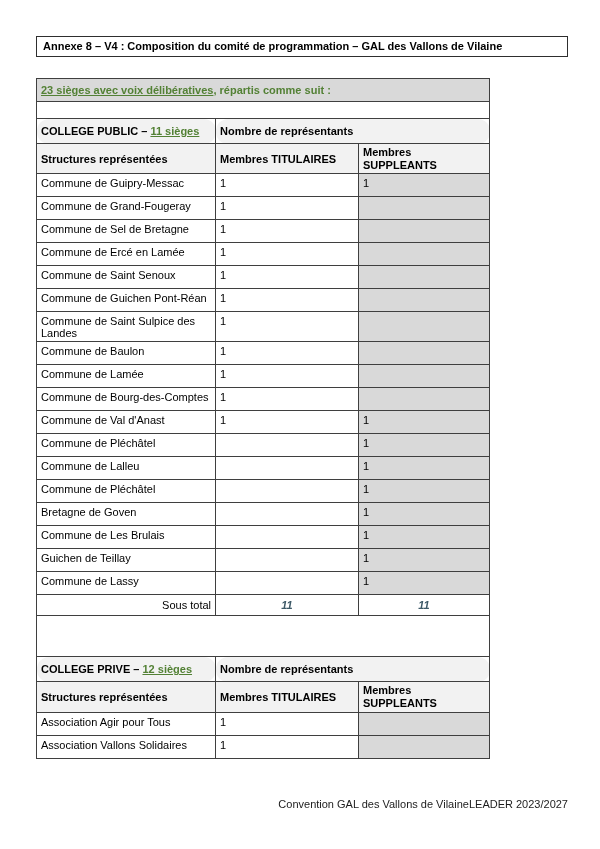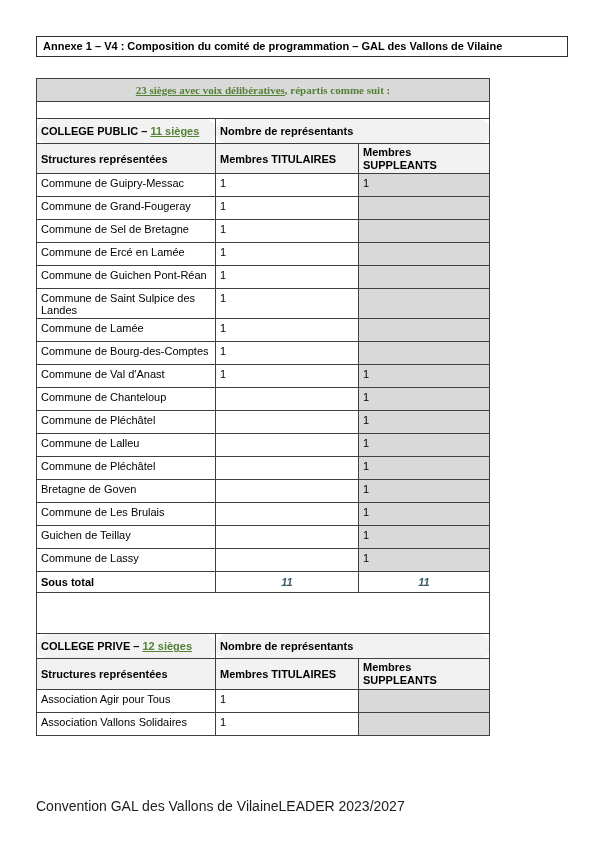--- a/index.html
+++ b/index.html
@@ -32,27 +32,25 @@
   .doc-table td {
     border: 1px solid var(--border, #3f3f3f);
     font-size: 11px;
     padding: 2px 4px;
     vertical-align: middle;
     overflow: hidden;
   }
 
   .title-cell {
     background: var(--title-bg, #d9d9d9);
-    text-align: center;
     height: 18px;
     font-size: 14px;
     font-weight: bold;
     color: var(--green, #538135);
     white-space: nowrap;
-    font-family: Liberation Serif, serif;
   }
   .title-underline { text-decoration: underline; }
 
   .spacer-small td { height: 12px; background: #fff; }
   .spacer-section td { height: 36px; background: #fff; }
 
   .college-row td {
     background: var(--header-bg, #f2f2f2);
     font-weight: bold;
     height: 20px;
@@ -68,42 +66,42 @@
     background: var(--header-bg, #f2f2f2);
     font-weight: bold;
     height: 22px;
   }
   .pre-line { white-space: pre-line; line-height: 1.15; }
 
   .data-row td { height: 17px; vertical-align: top; padding-top: 3px; }
   .sup-cell { background: var(--shaded-bg, #d9d9d9); }
 
   .subtotal-row td { height: 16px; background: #fff; }
-  .subtotal-label { font-weight: bold; }
+  .subtotal-label { text-align: right; font-weight: normal; }
   .subtotal-val {
     text-align: center;
     font-weight: bold;
     font-style: italic;
     color: var(--subtotal, #3e5a68);
   }
 
   .page-footer {
     position: absolute;
     left: 36px; top: 798px;
     width: 532px;
     display: flex;
-    justify-content: flex-start;
-    font-size: 14px;
+    justify-content: flex-end;
+    font-size: 11px;
     color: #1c1c1c;
   }
 </style>
 </head>
 <body style="--green: #538135; --subtotal: #3e5a68; --header-bg: #f2f2f2; --shaded-bg: #d9d9d9; --title-bg: #d9d9d9; --border: #3f3f3f;">
 
-<div class="annexe-box">Annexe 1 – V4 : Composition du comité de programmation – GAL des Vallons de Vilaine</div>
+<div class="annexe-box">Annexe 8 – V4 : Composition du comité de programmation – GAL des Vallons de Vilaine</div>
 
 <table class="doc-table">
   <colgroup>
     <col style="width:179px">
     <col style="width:143px">
     <col style="width:131px">
   </colgroup>
   <tbody id="table-body">
     <tr>
       <td colspan="3" class="title-cell">
@@ -138,47 +136,52 @@
         <td>Commune de Sel de Bretagne</td>
         <td>1</td>
         <td class="sup-cell"></td>
       </tr>
       <tr class="data-row">
         <td>Commune de Ercé en Lamée</td>
         <td>1</td>
         <td class="sup-cell"></td>
       </tr>
       <tr class="data-row">
+        <td>Commune de Saint Senoux</td>
+        <td>1</td>
+        <td class="sup-cell"></td>
+      </tr>
+      <tr class="data-row">
         <td>Commune de Guichen Pont-Réan</td>
         <td>1</td>
         <td class="sup-cell"></td>
       </tr>
       <tr class="data-row">
         <td>Commune de Saint Sulpice des Landes</td>
         <td>1</td>
         <td class="sup-cell"></td>
       </tr>
       <tr class="data-row">
+        <td>Commune de Baulon</td>
+        <td>1</td>
+        <td class="sup-cell"></td>
+      </tr>
+      <tr class="data-row">
         <td>Commune de Lamée</td>
         <td>1</td>
         <td class="sup-cell"></td>
       </tr>
       <tr class="data-row">
         <td>Commune de Bourg-des-Comptes</td>
         <td>1</td>
         <td class="sup-cell"></td>
       </tr>
       <tr class="data-row">
         <td>Commune de Val d'Anast</td>
         <td>1</td>
-        <td class="sup-cell">1</td>
-      </tr>
-      <tr class="data-row">
-        <td>Commune de Chanteloup</td>
-        <td></td>
         <td class="sup-cell">1</td>
       </tr>
       <tr class="data-row">
         <td>Commune de Pléchâtel</td>
         <td></td>
         <td class="sup-cell">1</td>
       </tr>
       <tr class="data-row">
         <td>Commune de Lalleu</td>
         <td></td>

